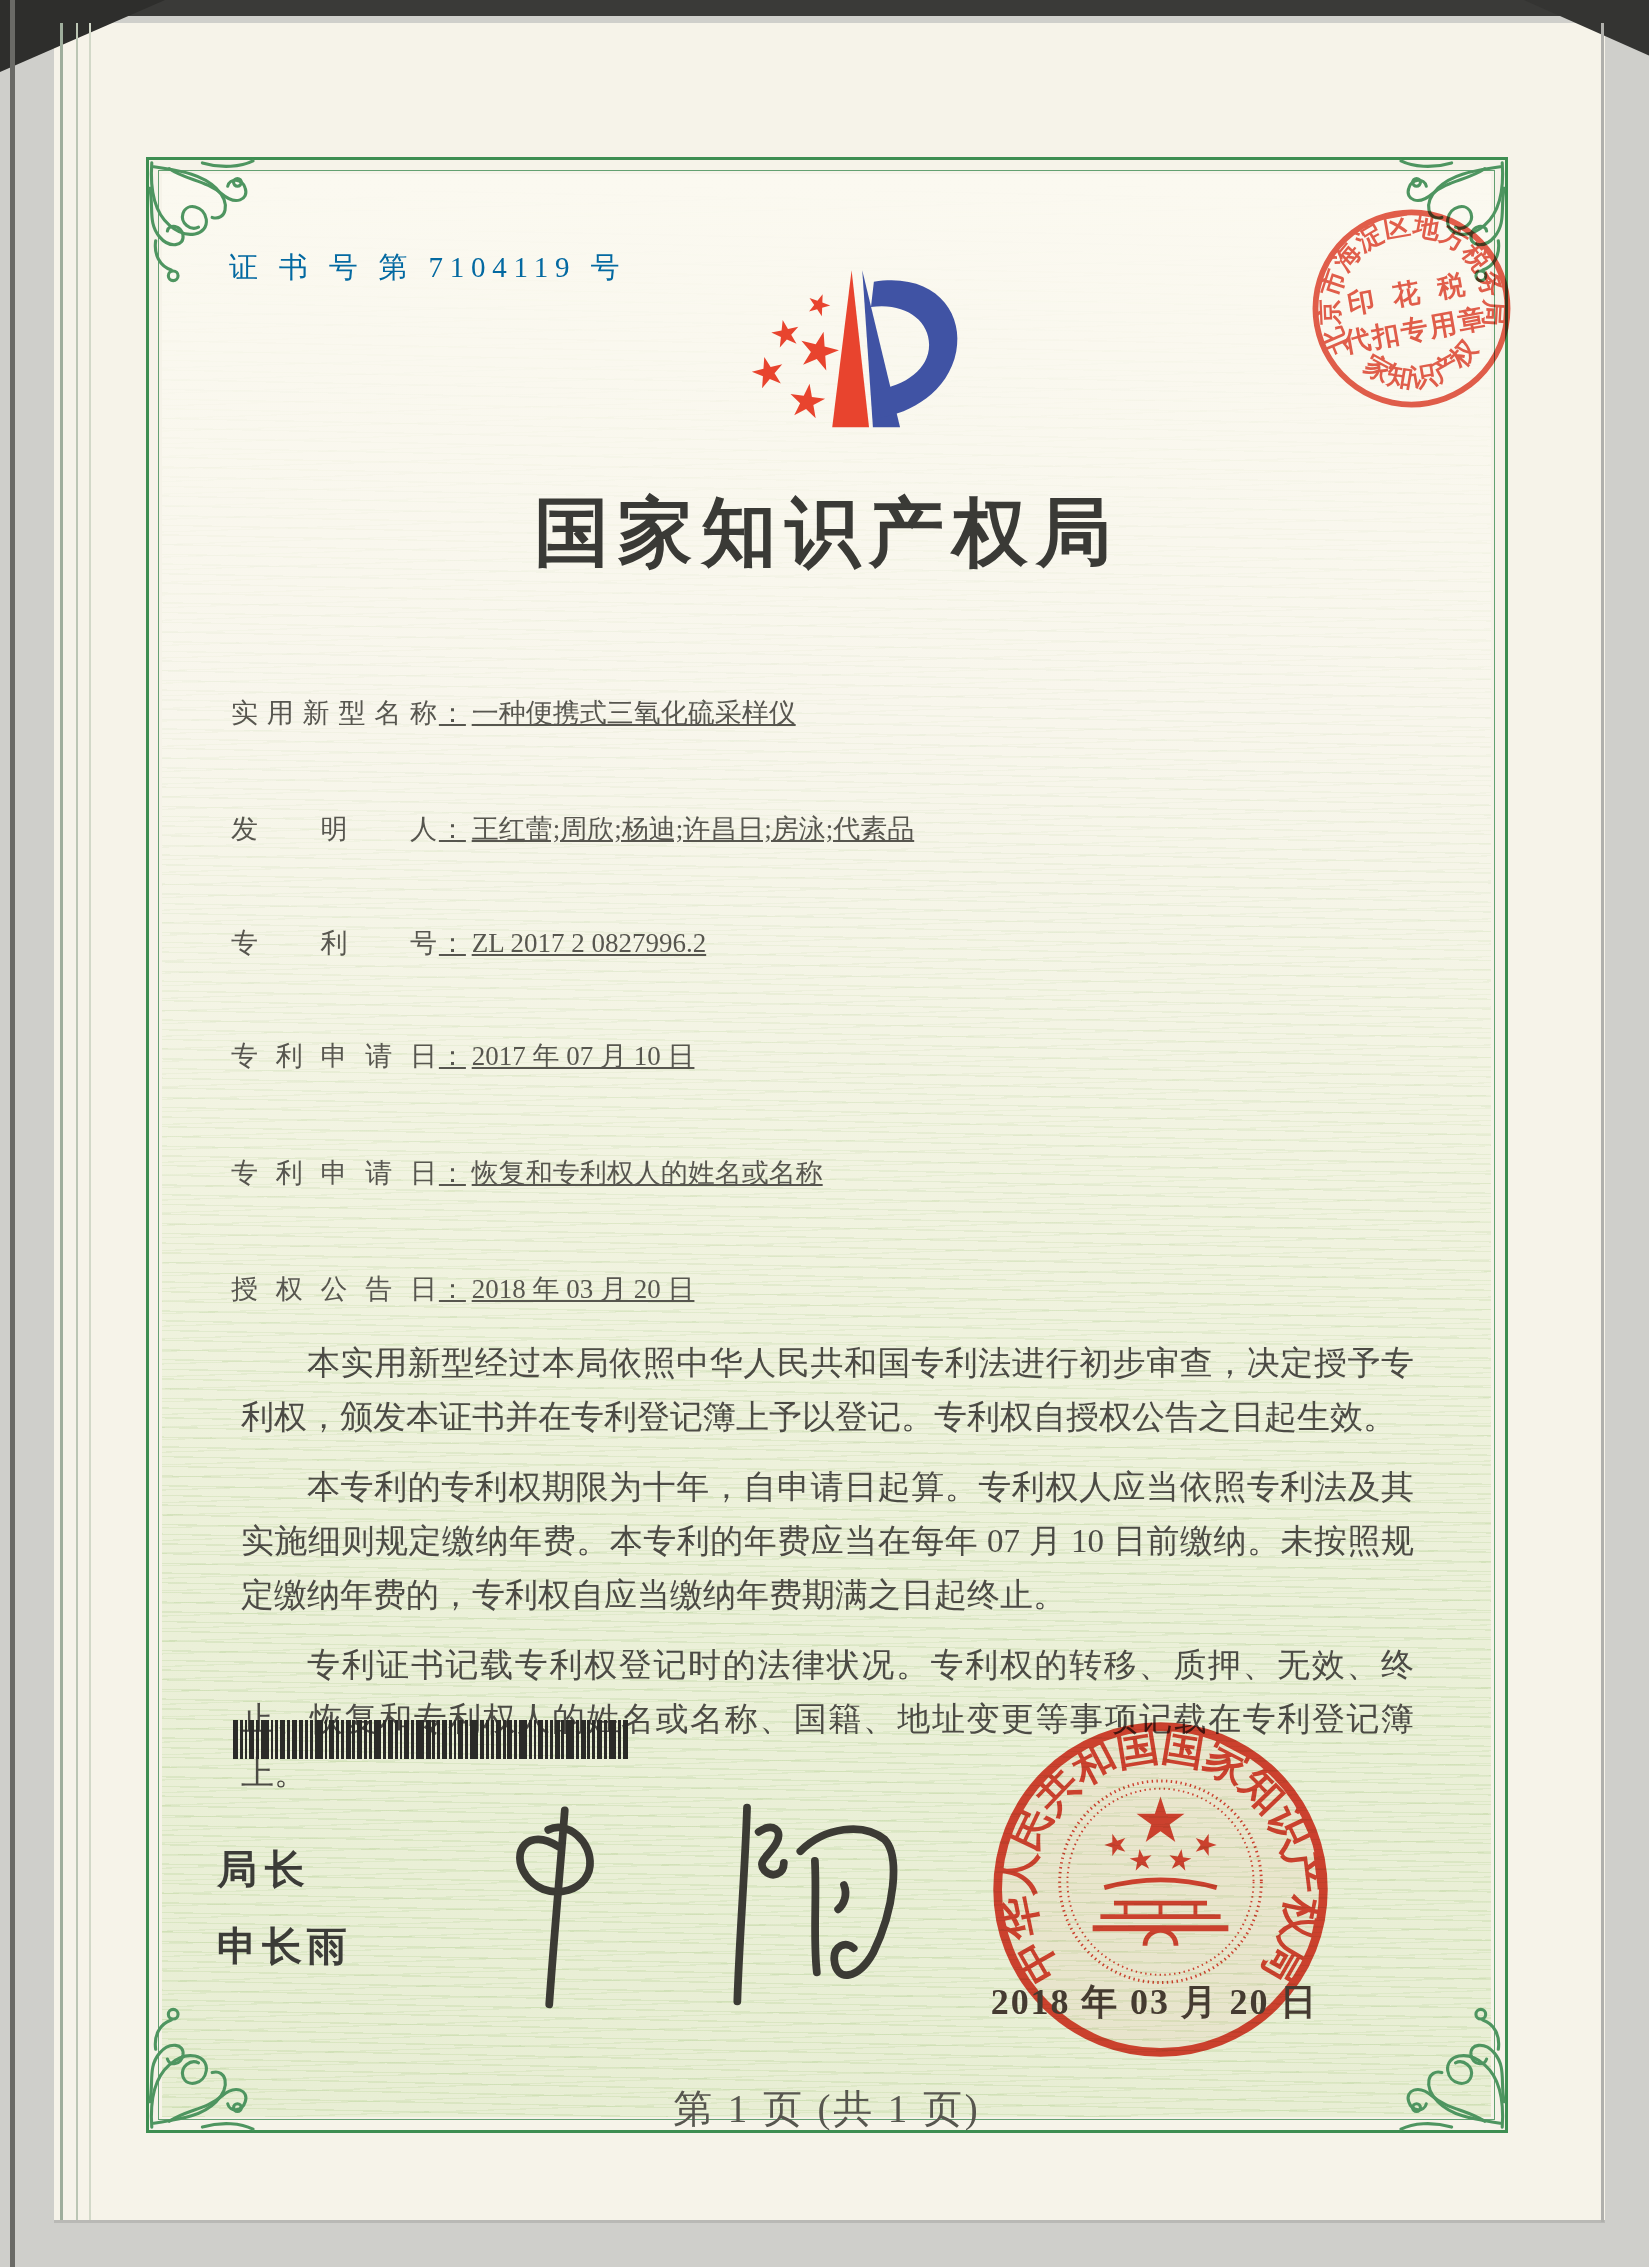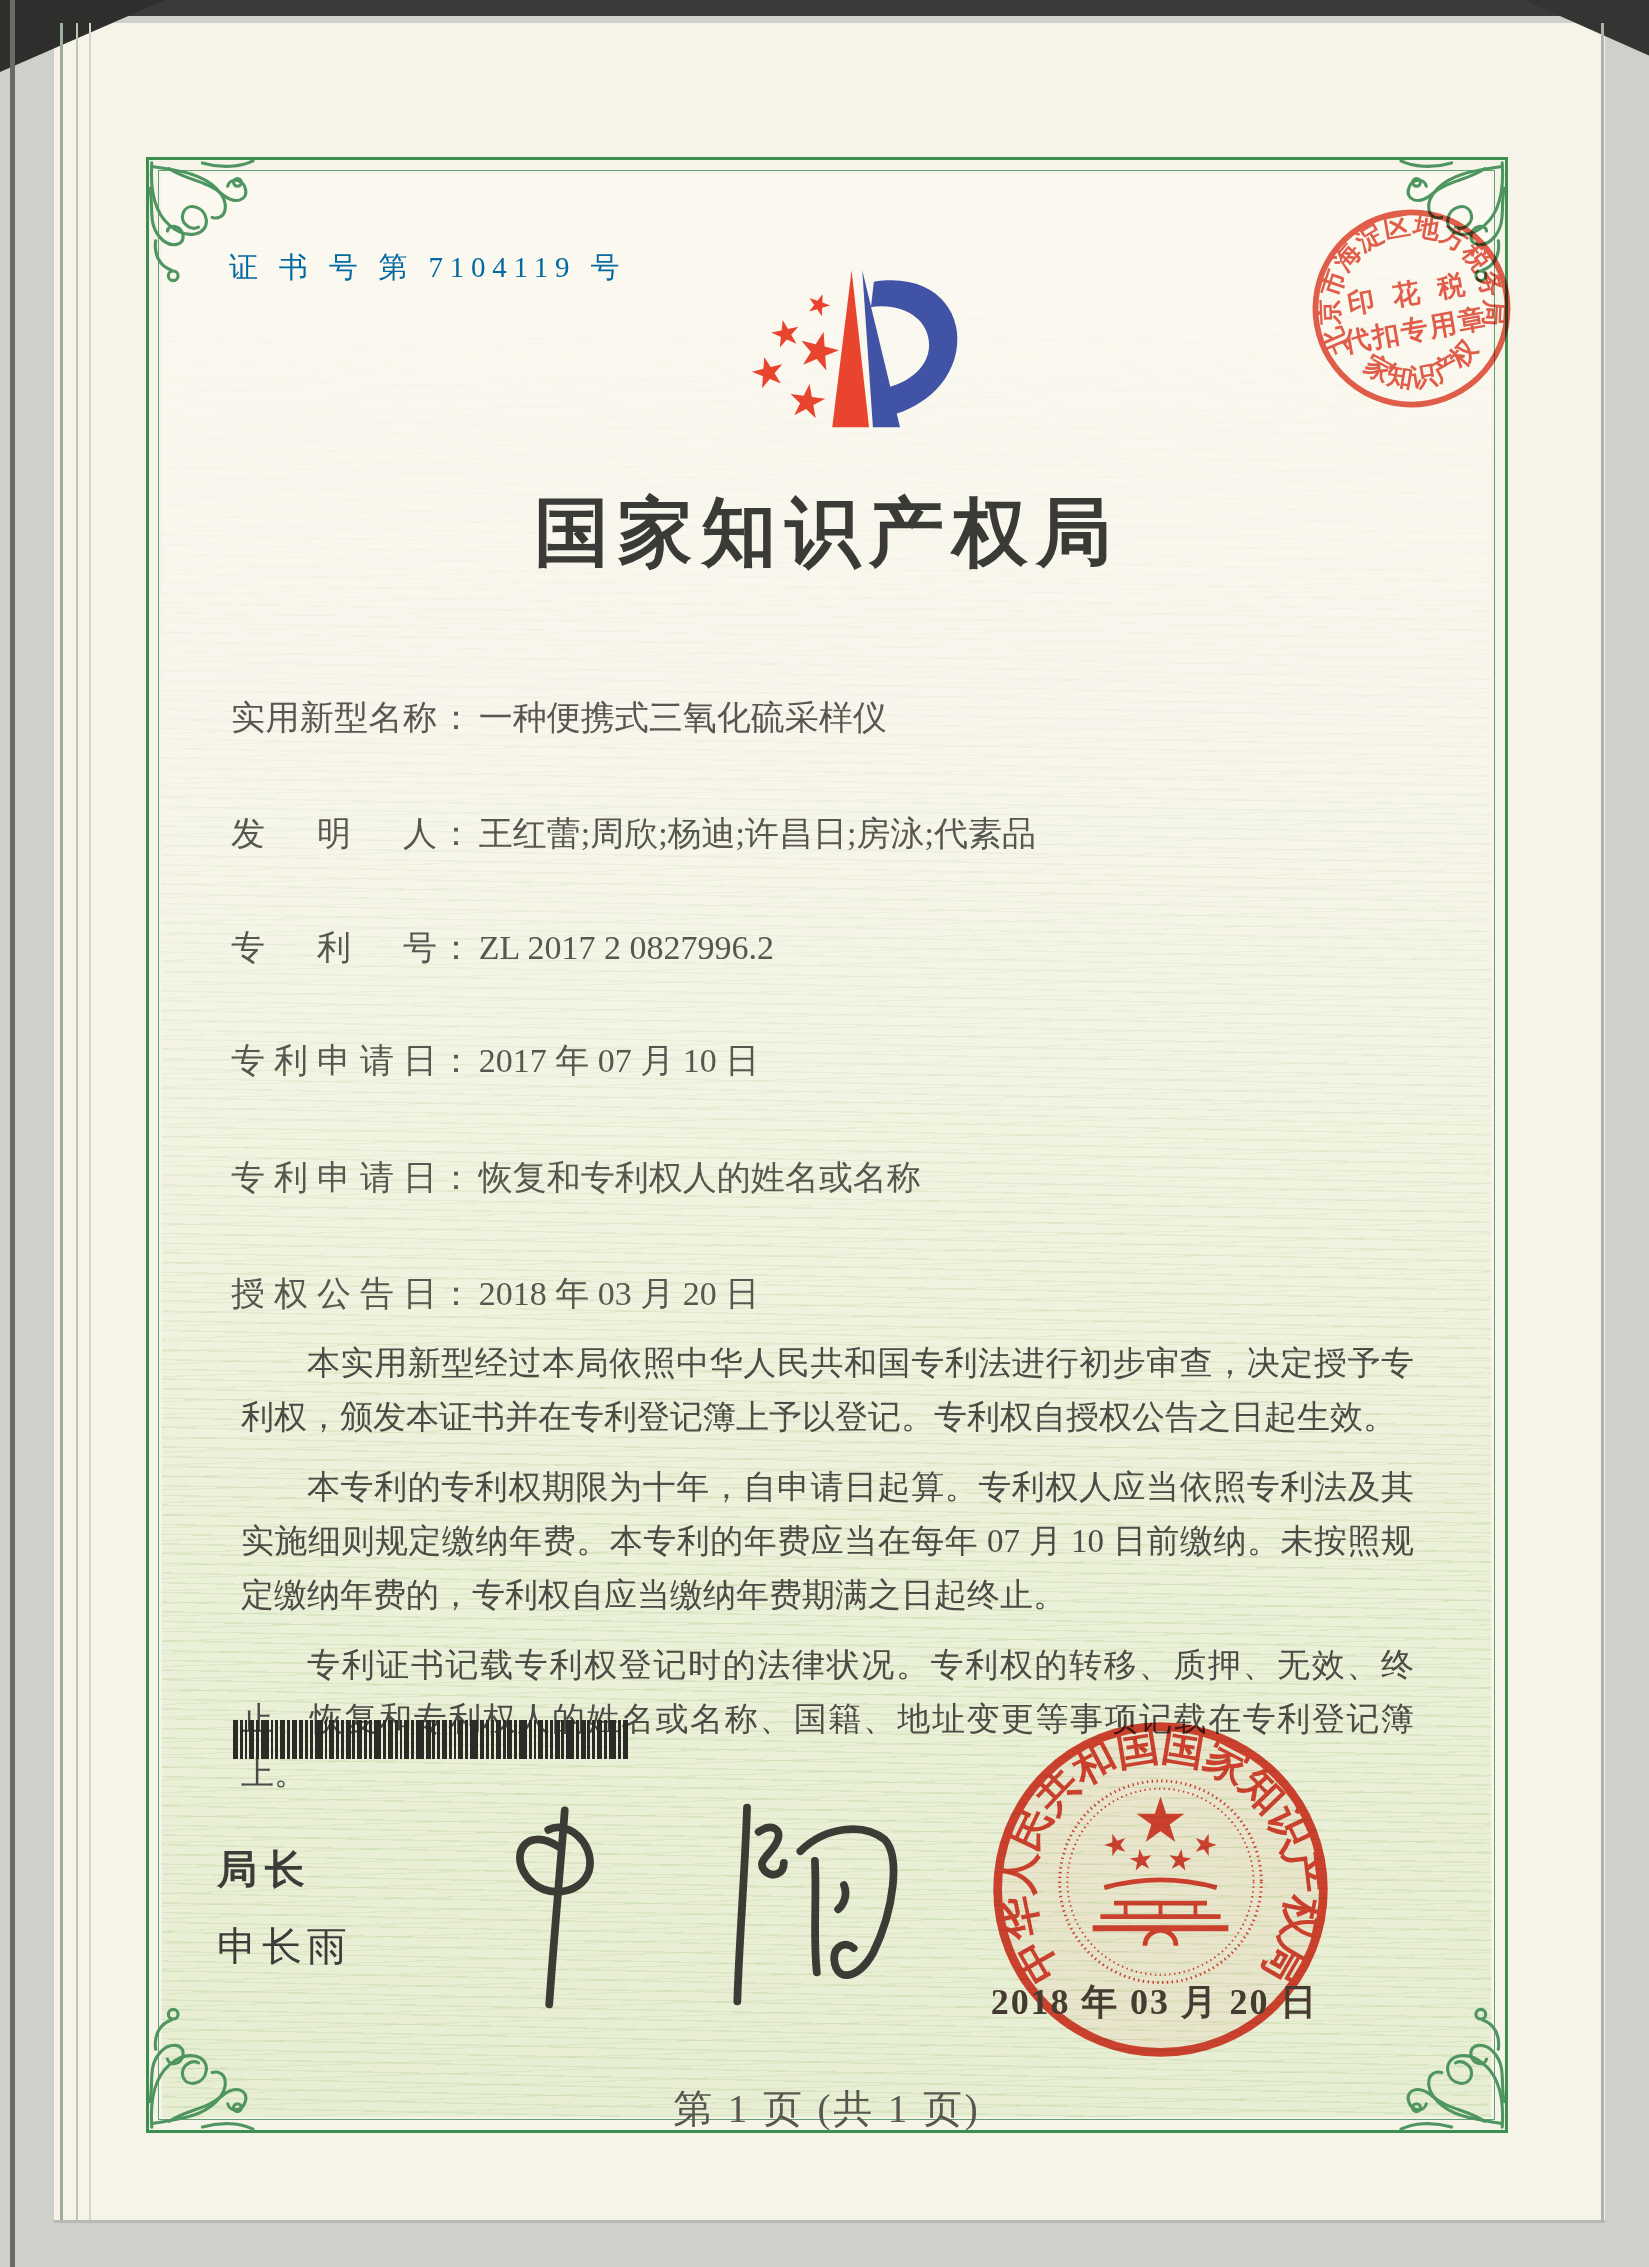--- a/index.html
+++ b/index.html
@@ -33,33 +33,33 @@
       repeating-linear-gradient(1.2deg, rgba(150,190,110,.18) 0 1.4px, transparent 1.4px 9.7px),
       repeating-linear-gradient(-1.8deg, rgba(150,190,110,.13) 0 1.2px, transparent 1.2px 12.6px);
     -webkit-mask-image:linear-gradient(180deg,transparent 0%,rgba(0,0,0,.25) 22%,rgba(0,0,0,.6) 45%,#000 70%);
     mask-image:linear-gradient(180deg,transparent 0%,rgba(0,0,0,.25) 22%,rgba(0,0,0,.6) 45%,#000 70%);}
   .orn{width:146px;height:146px;}
 
   
   .cert-no{left:229px;top:248px;font-size:29px;letter-spacing:6.8px;color:#0369a1;}
   .title{left:146px;top:483px;width:1362px;text-align:center;font-size:75px;
          font-weight:700;letter-spacing:8.7px;color:#3a3a36;}
-  .field{left:231px;width:1223px;font-size:34px;color:#57564f;white-space:nowrap;}
+  .field{left:231px;width:1223px;font-size:27px;color:#57564f;white-space:nowrap;text-decoration:underline;}
   .f-label{display:inline-block;width:206px;text-align:justify;text-align-last:justify;}
   .f-colon{margin:0 5.8px 0 1.9px;}
   .body-text{left:225px;top:1320px;width:1205px;font-size:33px;line-height:54px;
              color:#4c4b45;text-align:justify;}
   .body-text p{margin:16px;text-indent:2em;}
   .barcode{left:233px;top:1720px;width:442px;height:39px;overflow:hidden;
            display:flex;align-items:stretch;}
   .barcode .bar{height:100%;background:#2b2b28;flex:none;}
   .barcode .gap{height:100%;flex:none;}
   .sig-role{left:217px;top:1842px;font-size:40px;font-weight:700;letter-spacing:7.8px;
             color:#3c3c38;font-family:"Liberation Sans","DejaVu Sans",sans-serif;}
-  .sig-name{left:217px;top:1919px;font-size:40px;font-weight:400;letter-spacing:4.9px;
+  .sig-name{left:217px;top:1919px;font-size:40px;font-weight:700;letter-spacing:4.9px;
             color:#3c3c38;font-family:"Liberation Sans","DejaVu Sans",sans-serif;}
   .seal-date{left:980px;top:1978px;width:349px;text-align:center;font-size:36px;
              letter-spacing:1.9px;color:#453b31;font-weight:600;}
   .footer{left:146px;top:2082px;width:1362px;text-align:center;font-size:39px;
           letter-spacing:2.9px;color:#57564f;}
 
   .stamp-svg{left:1266px;top:163px;width:291px;height:291px;transform:rotate(-10deg);
              mix-blend-mode:multiply;opacity:.92;}
   .seal-svg{left:986px;top:1715px;width:349px;height:349px;mix-blend-mode:multiply;opacity:.95;}
   svg text{font-family:"Liberation Serif","DejaVu Serif",serif;}

